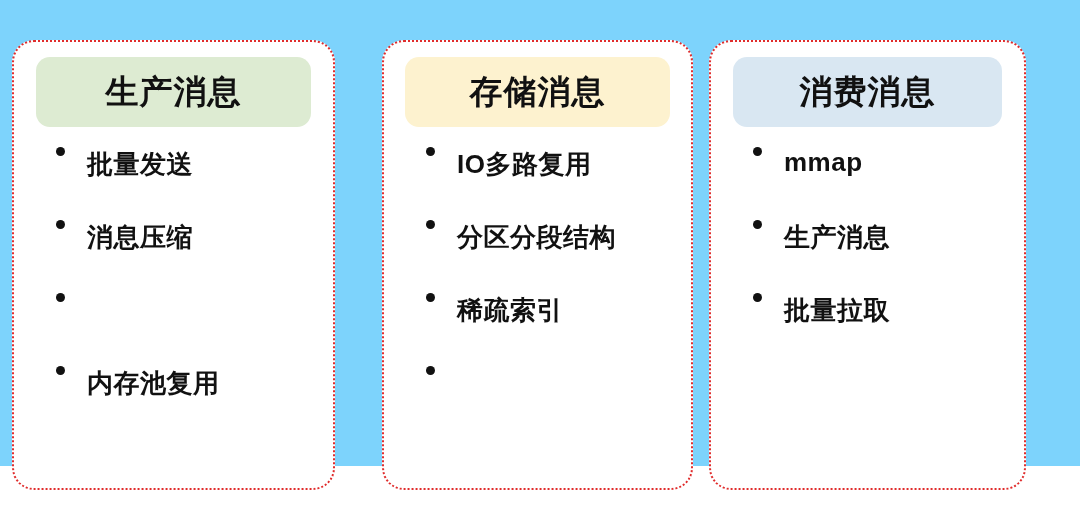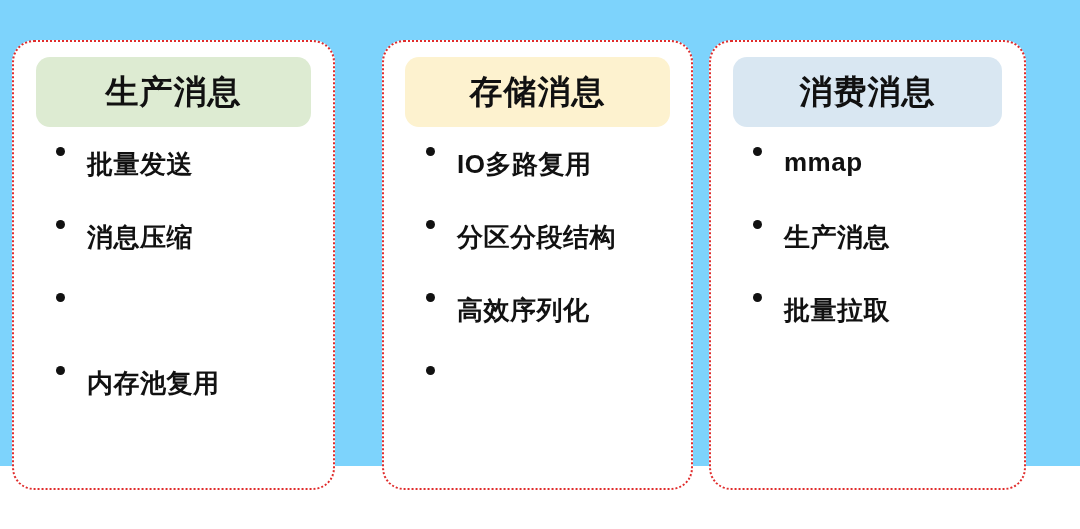--- a/index.html
+++ b/index.html
@@ -94,21 +94,21 @@
       <div class="li">
         <span class="dot"></span>
         <span class="li-text">IO多路复用</span>
       </div>
       <div class="li">
         <span class="dot"></span>
         <span class="li-text">分区分段结构</span>
       </div>
       <div class="li">
         <span class="dot"></span>
-        <span class="li-text">高效序列化</span>
+        <span class="li-text">稀疏索引</span>
       </div>
       <div class="li">
         <span class="dot"></span>
       </div>
     </div>
   </div>
 
   <div class="card card-2">
     <div class="card-header" style="background-color: rgb(217, 231, 242);">消费消息</div>
     <div class="card-list">

